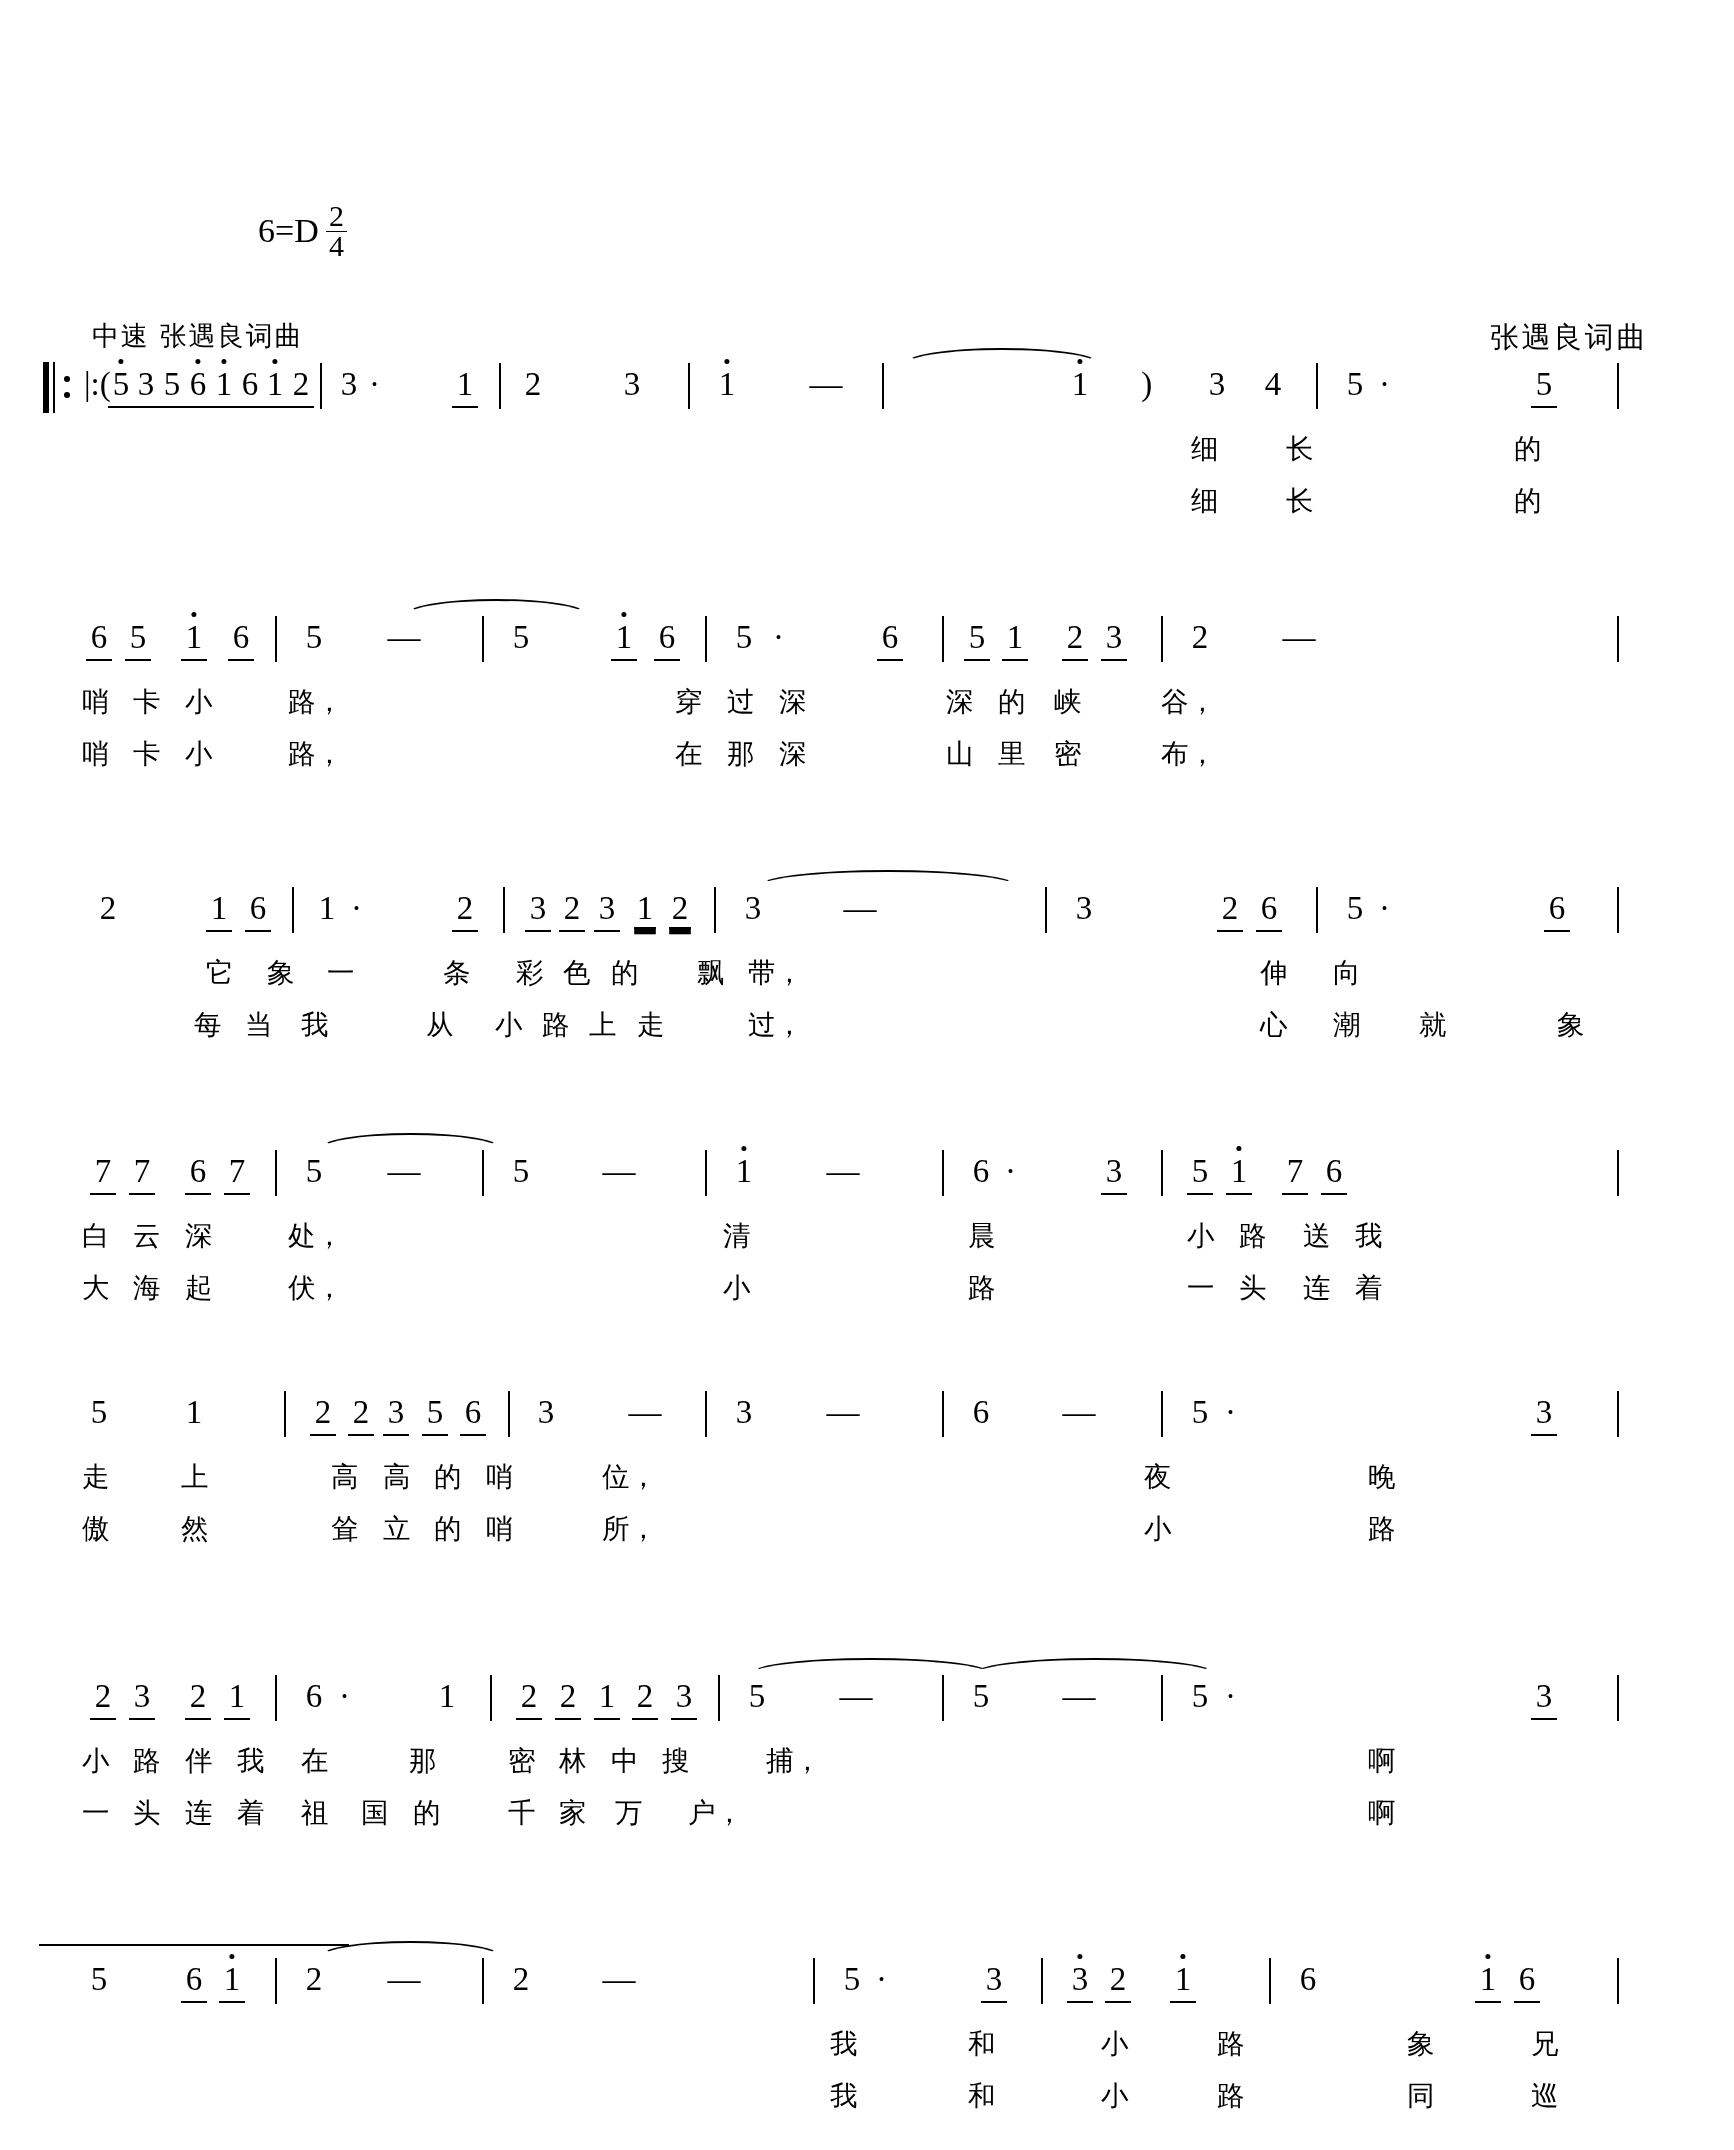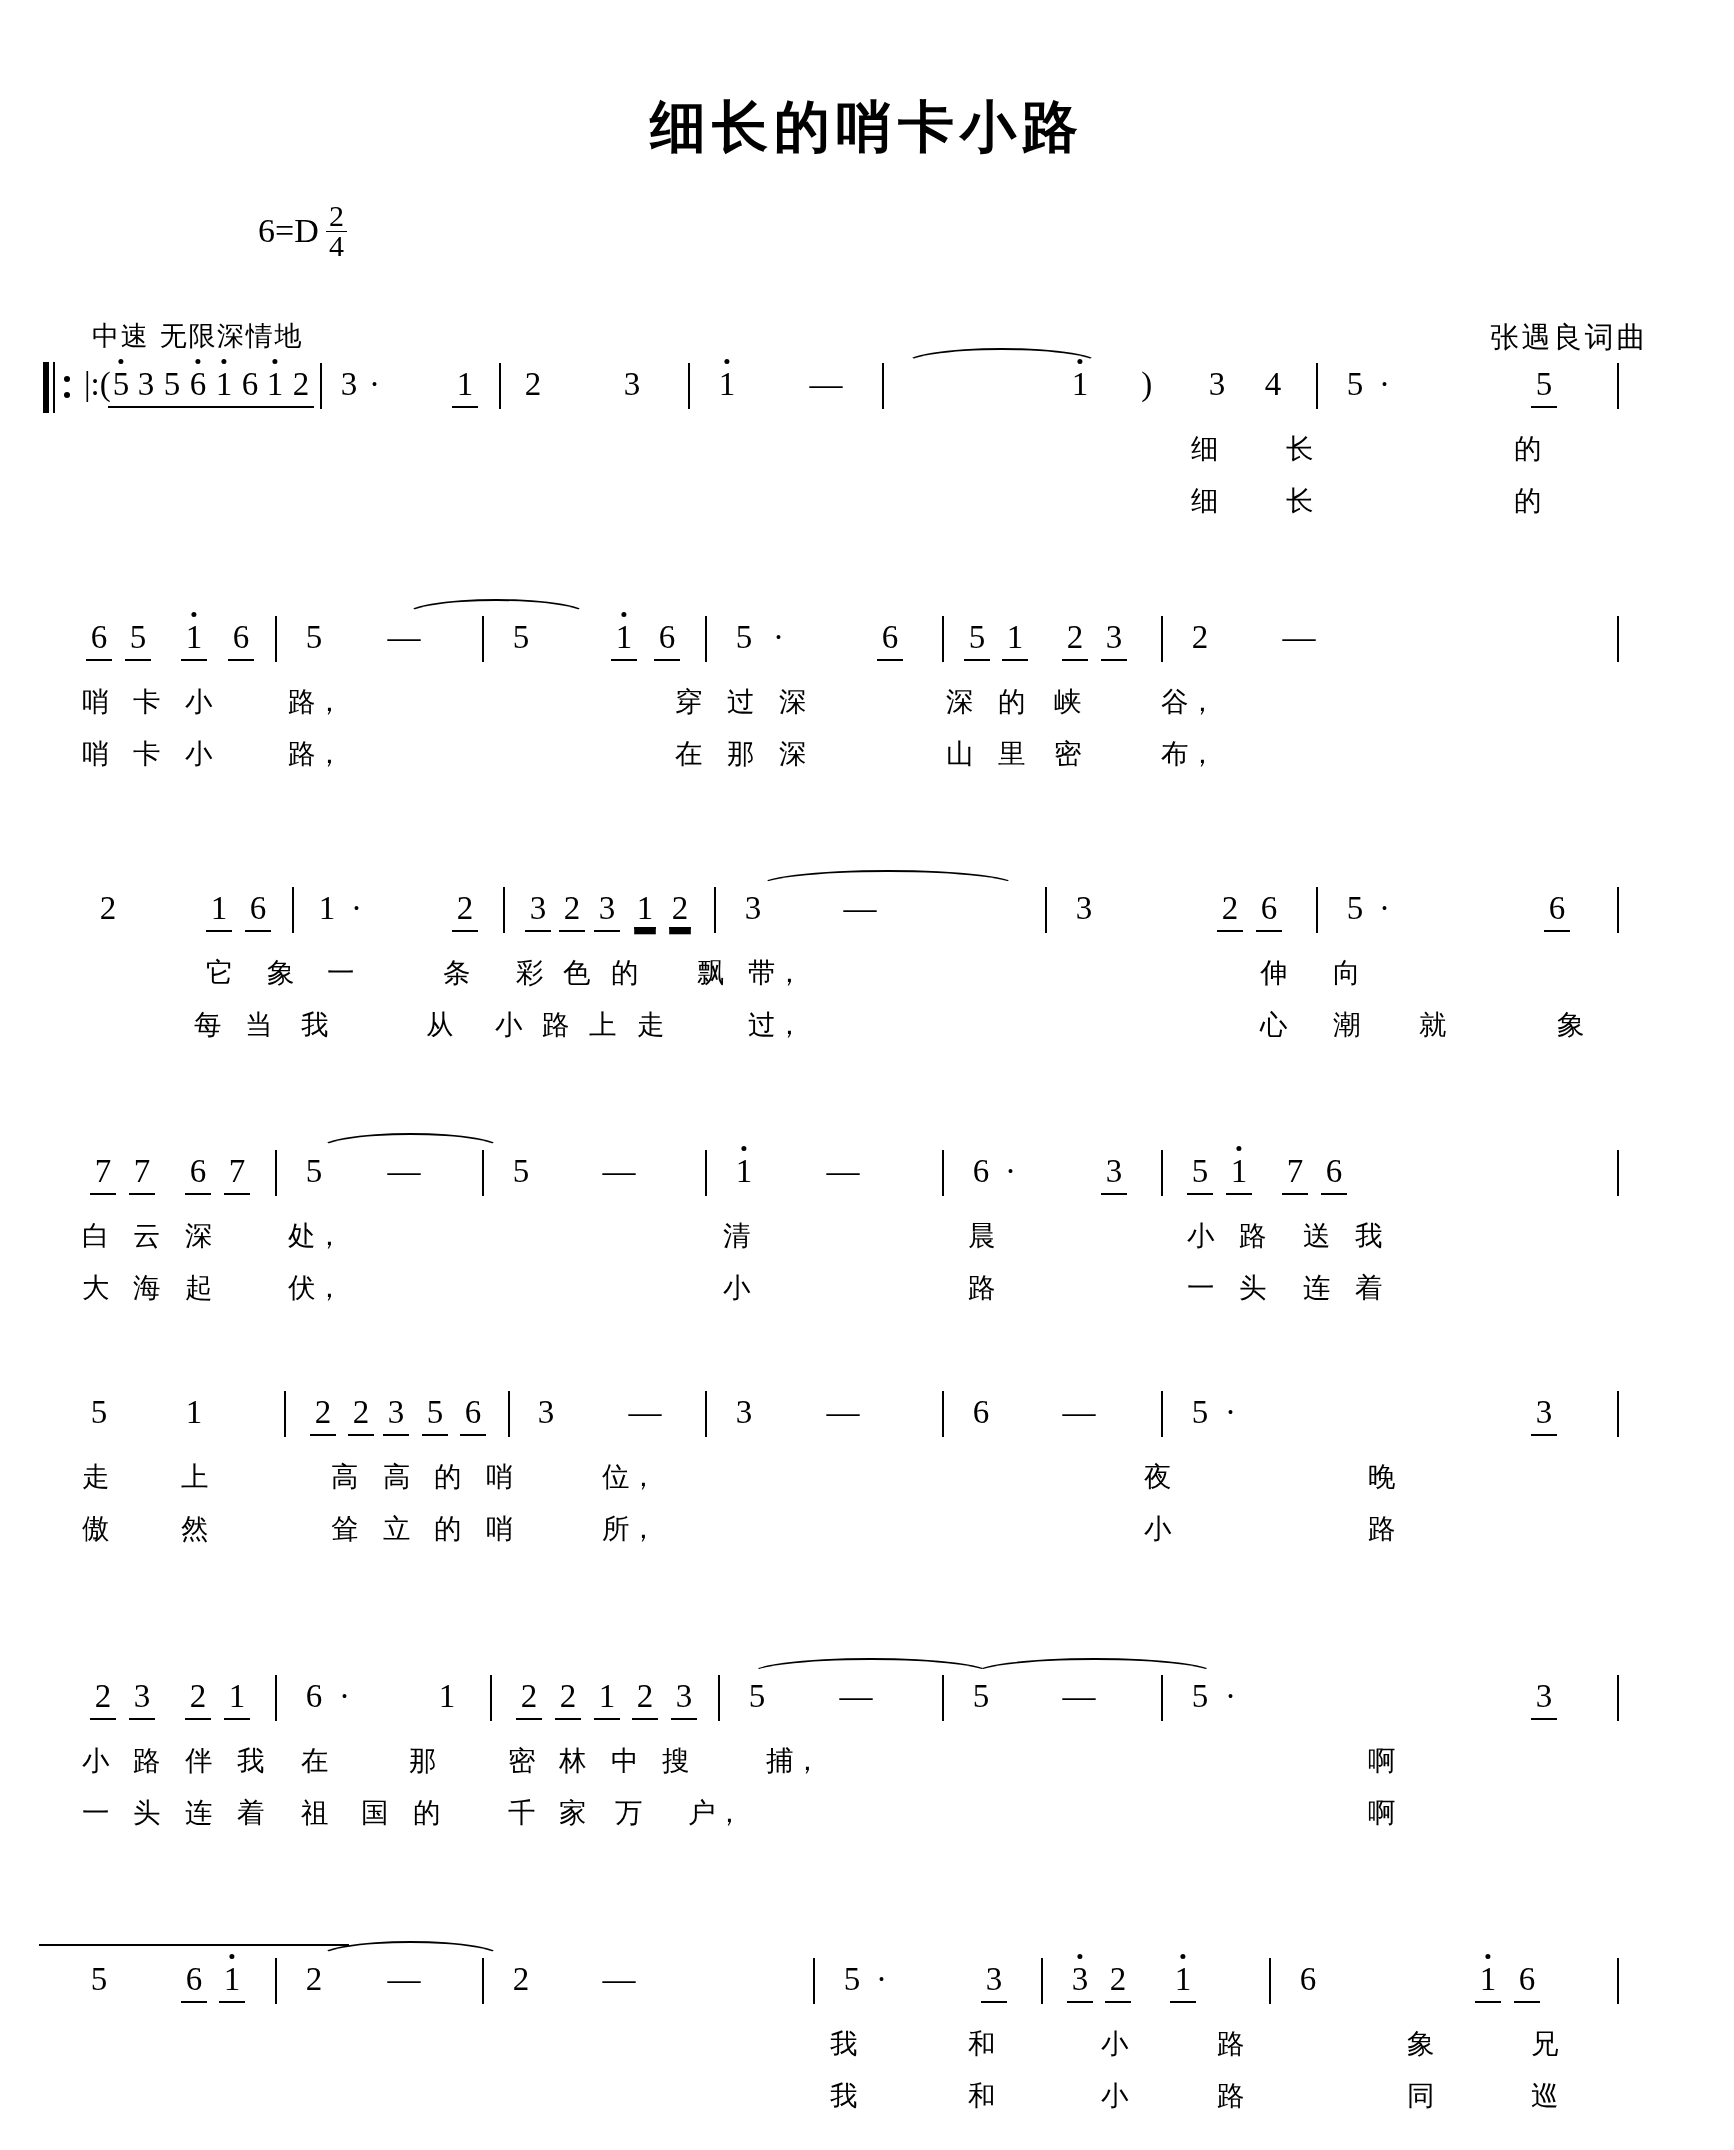--- a/index.html
+++ b/index.html
@@ -119,31 +119,30 @@
   }
   .repeatOpen .d,.repeatClose .d{
     position:absolute;width:6px;height:6px;border-radius:50%;background:#000;
   }
 </style>
 </head>
 <body>
 
 <div class="sheet">
 
-  <div class="title">细长的哨卡小路</div>
 
   <div class="keysig">
     <span>6=D</span>
     <span class="frac">
       <span class="num">2</span>
       <span class="den">4</span>
     </span>
   </div>
 
-  <div class="tempo">中速 无限深情地</div>
+  <div class="tempo">中速 张遇良词曲</div>
   <div class="composer">张遇良词曲</div>
 
   <div class="system" style="top:366px;">
     <div class="notes">
       
       <div class="repeatOpen" style="left:43px;">
         <div class="thick" style="left:0;"></div>
         <div class="thin" style="left:10.3px;"></div>
         <div class="d" style="left:20.6px;top:14.6px;"></div>
         <div class="d" style="left:20.6px;top:30px;"></div>

